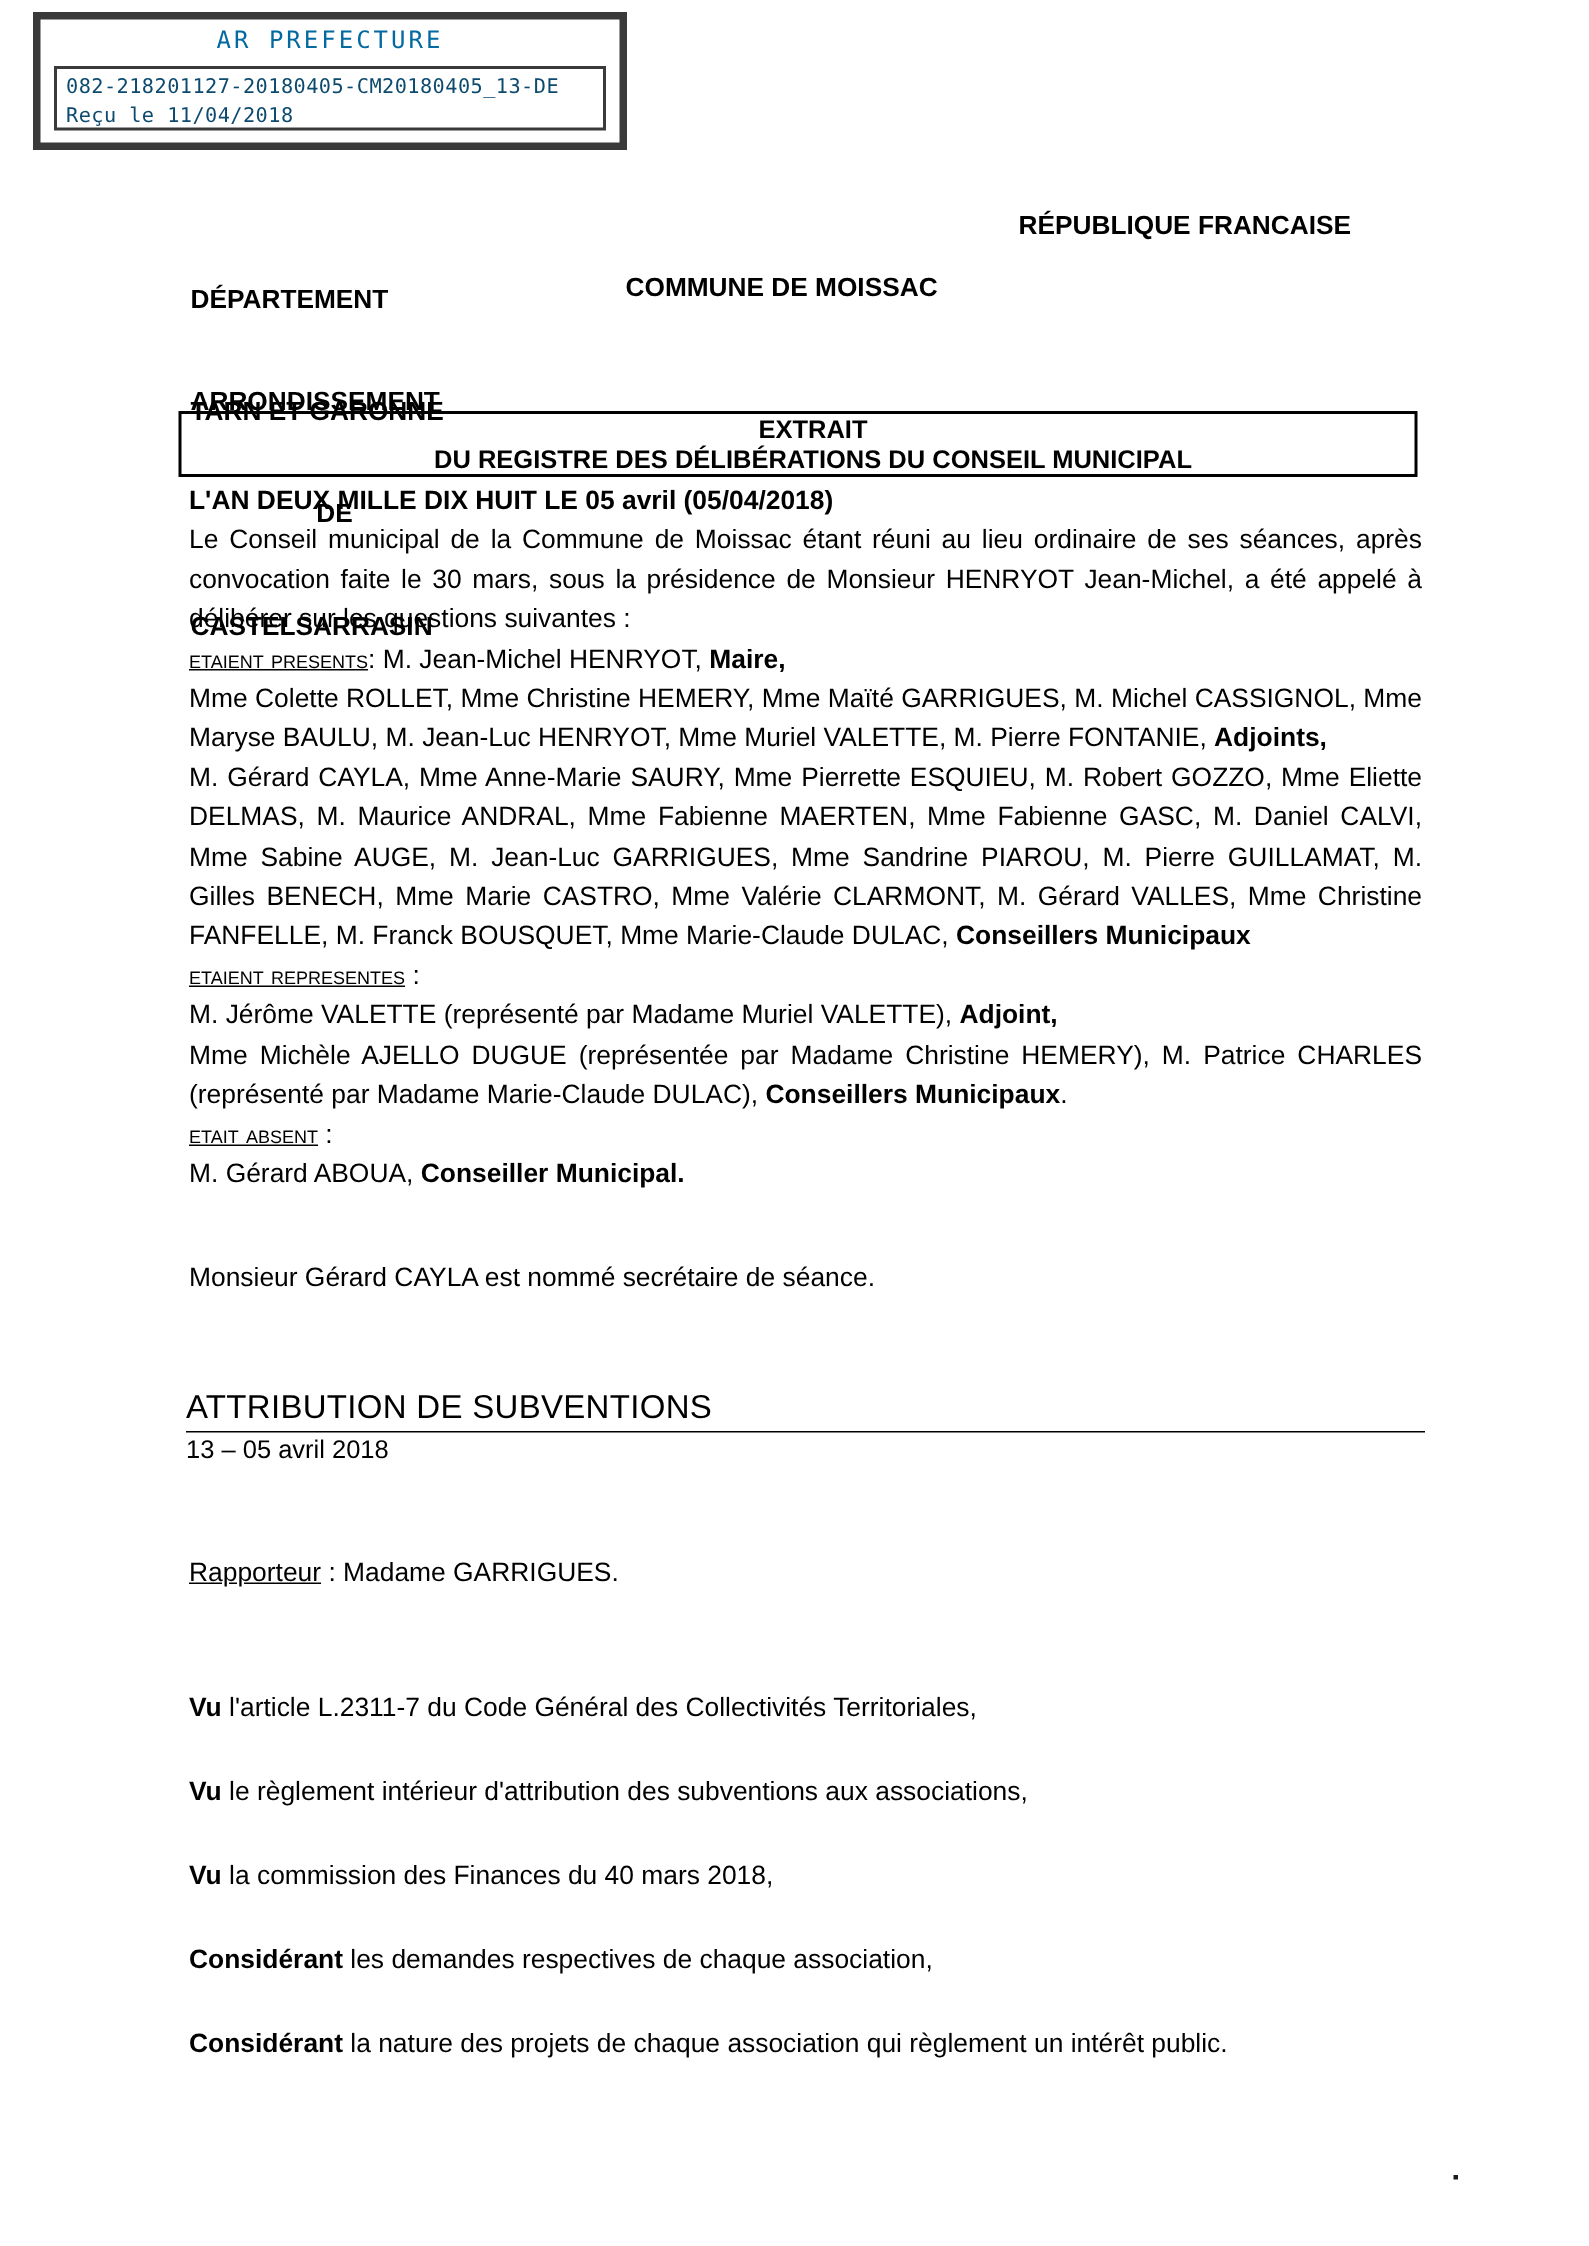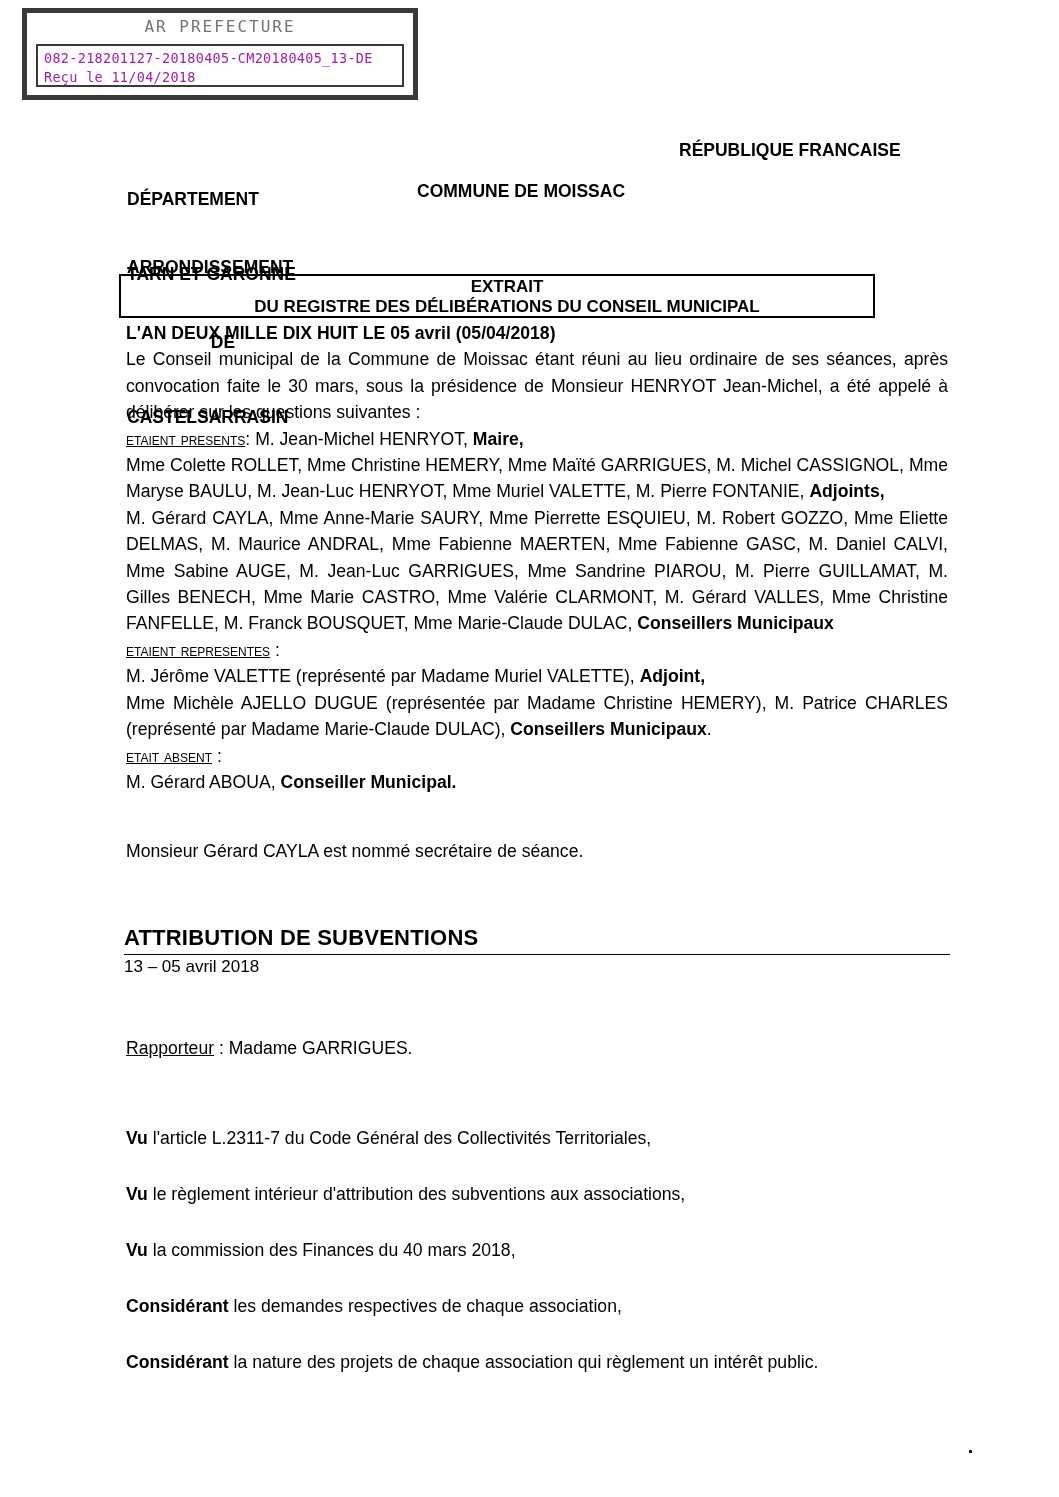--- a/index.html
+++ b/index.html
@@ -28,40 +28,40 @@
     height: 92px;
     border: 5px solid #3a3a3a;
     box-sizing: border-box;
     background: #ffffff;
   }
   #ar-stamp .stamp-title {
     font-family: "DejaVu Sans Mono", monospace;
     font-size: 16px;
     letter-spacing: 2px;
     text-align: center;
-    color: #737373;
+    color: #0369a1;
     margin-top: 5px;
     line-height: 18px;
     white-space: pre;
   }
   #ar-stamp .stamp-inner {
     position: absolute;
     left: 9px;
     top: 31px;
     right: 9px;
     bottom: 8px;
     border: 2px solid #3a3a3a;
     box-sizing: border-box;
     padding: 3px 4px 0 6px;
   }
   #ar-stamp .stamp-line {
     font-family: "DejaVu Sans Mono", monospace;
     font-size: 13.5px;
     line-height: 19px;
-    color: #a21caf;
+    color: #0c4a6e;
     white-space: pre;
     letter-spacing: 0.3px;
   }
 
   
   .hdr-left {
     position: absolute;
     left: 127px;
     font-weight: bold;
     font-size: 17.5px;
@@ -88,21 +88,21 @@
     font-weight: bold;
     font-size: 17.5px;
     white-space: pre;
   }
 
   
   #extrait-box {
     position: absolute;
     left: 119px;
     top: 274px;
-    width: 756px;
+    width: 826px;
     height: 44px;
     border: 2px solid #000000;
     box-sizing: border-box;
     text-align: center;
     padding-left: 20px;
   }
   #extrait-box .l1 {
     font-weight: bold;
     font-size: 17px;
     line-height: 20px;
@@ -149,21 +149,21 @@
     line-height: 26px;
     white-space: pre;
   }
 
   
   #attrib-title {
     position: absolute;
     left: 124px;
     top: 925px;
     font-size: 22px;
-    font-weight: bold;
+    font-weight: normal;
     letter-spacing: 0.2px;
     white-space: pre;
   }
   #attrib-rule {
     position: absolute;
     left: 124px;
     top: 954px;
     width: 826px;
     height: 0;
     border-top: 1.4px solid #000000;

